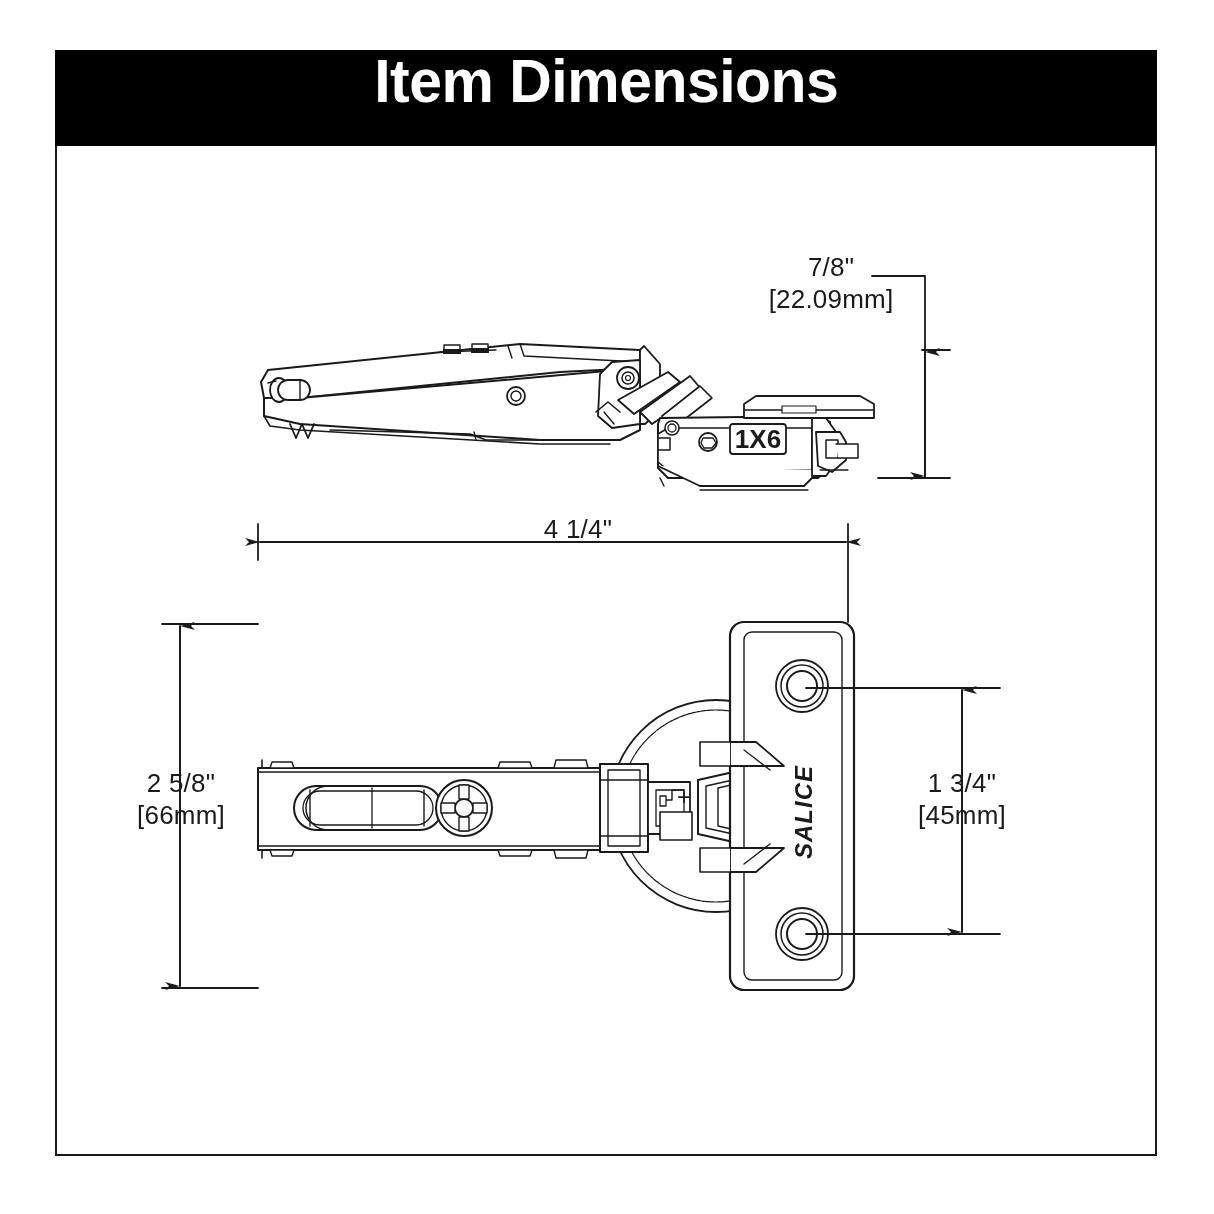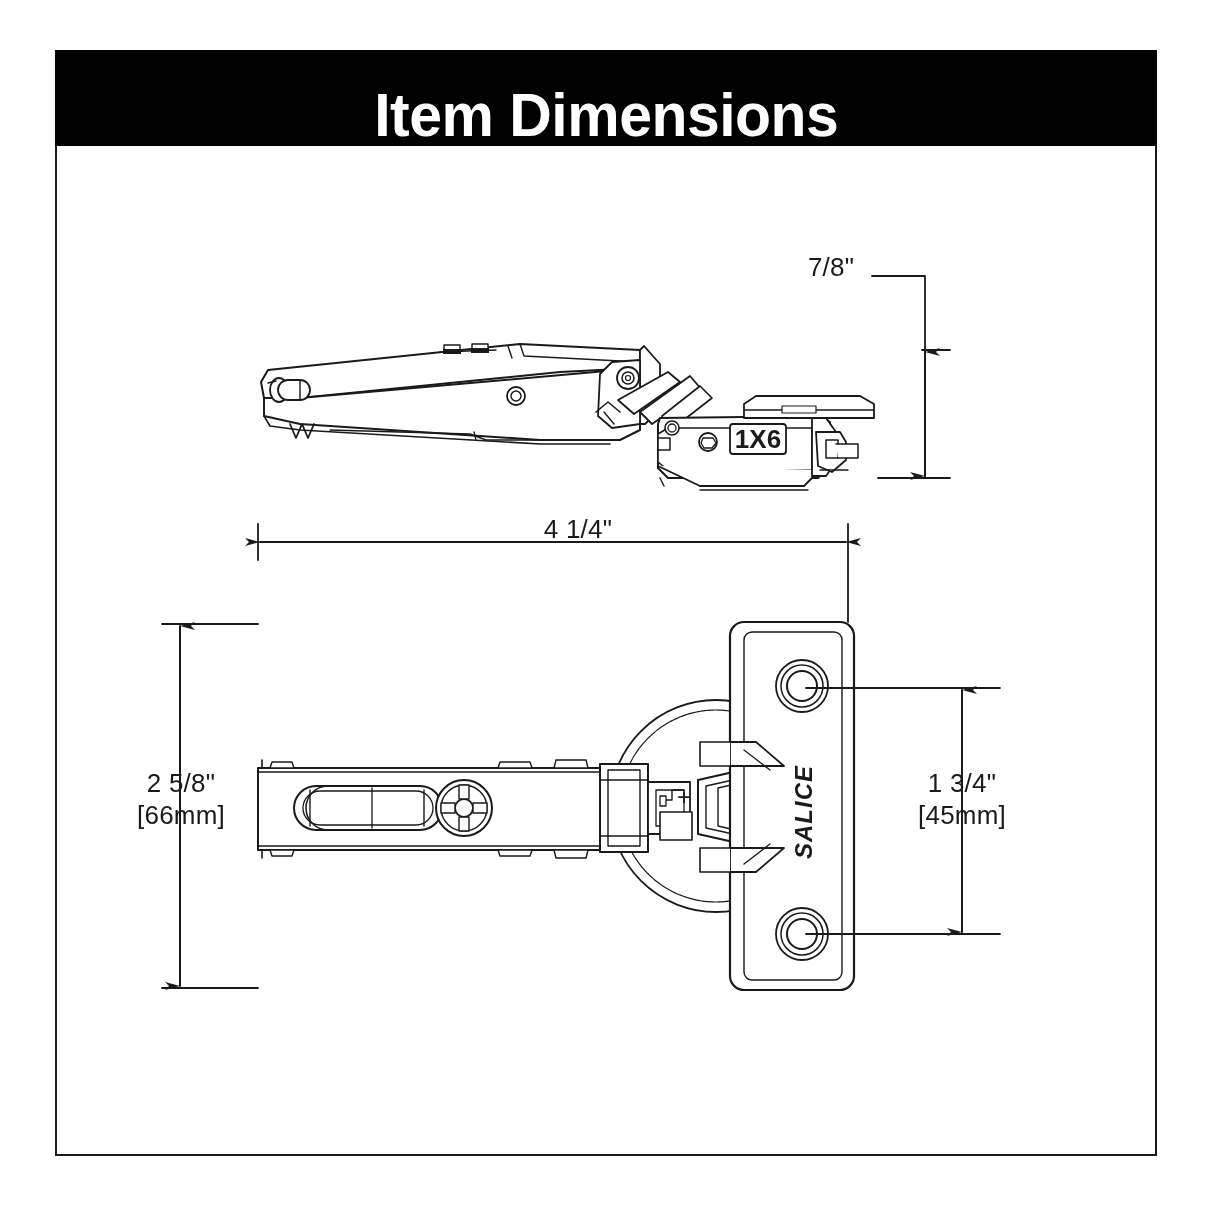--- a/index.html
+++ b/index.html
@@ -27,21 +27,21 @@
   }
   
   #title-bar {
     position: absolute;
     left: 55px;
     top: 50px;
     width: 1102px;
     height: 96px;
     background: #000000;
     display: flex;
-    align-items: flex-end;
+    align-items: flex-start;
     justify-content: center;
     box-sizing: border-box;
   }
   #title-text {
     color: #ffffff;
     font-family: "Liberation Sans", sans-serif;
     font-weight: bold;
     font-size: 62px;
     letter-spacing: -0.5px;
     line-height: 1;
@@ -261,20 +261,21 @@
         <path d="M806,688 L1000,688" stroke-width="1.8"></path>
         <path d="M806,934 L1000,934" stroke-width="1.8"></path>
         <line x1="962" y1="690" x2="962" y2="932" stroke-width="2" marker-start="url(#arrU)" marker-end="url(#arrD)"></line>
       </g>
 
     </g>
   </svg>
 
   <div class="dim-label" style="left:736px; top:252px; width:190px;">
     <span class="ln">7/8"</span>
+    <span class="ln">[22.09mm]</span>
   </div>
 
   <div class="dim-label" style="left:478px; top:514px; width:200px;">
     <span class="ln">4 1/4"</span>
   </div>
 
   <div class="dim-label" style="left:116px; top:768px; width:130px;">
     <span class="ln">2 5/8"</span>
     <span class="ln">[66mm]</span>
   </div>

